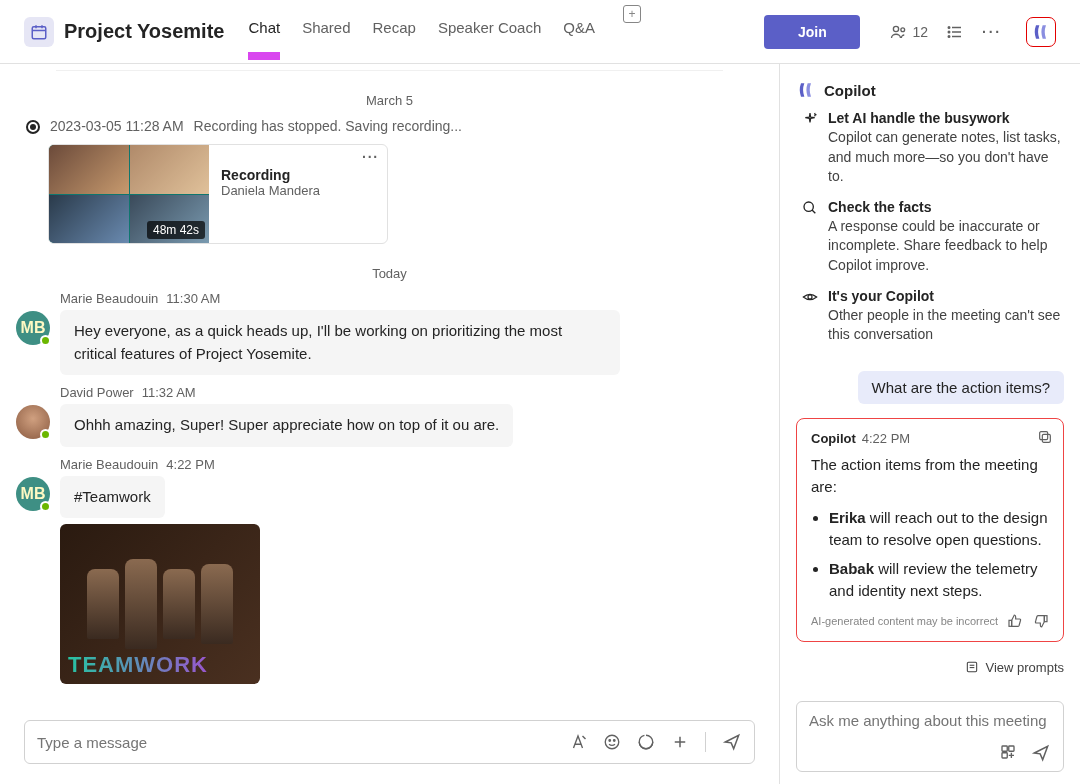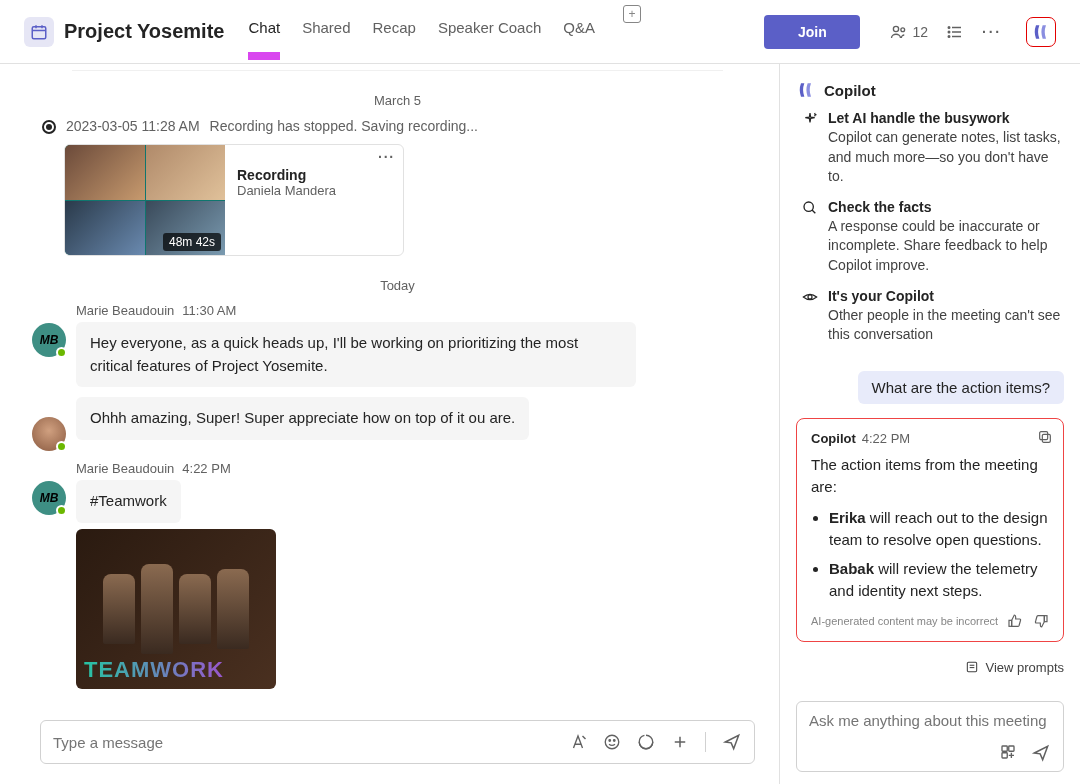--- a/index.html
+++ b/index.html
@@ -10,39 +10,39 @@
 .tabs { display: flex; gap: 22px; margin-left: 4px; }
 .tab { font-size: 15px; color: #616161; cursor: pointer; padding-bottom: 16px; margin-top: 16px; }
 .tab.active { color: #242424; border-bottom: 8px solid #d946ef; font-weight: 400; }
 .addtab { width: 18px; height: 18px; border: 1.5px solid #868686; border-radius: 3px; display:flex; align-items:center; justify-content:center; font-size:12px; color:#868686; margin-left:6px; margin-top: 2px; cursor:pointer; }
 .spacer { flex: 1; }
 .join-btn { background: #5b5fc7; color: #fff; border: none; border-radius: 4px; width: 96px; height: 34px; font-size: 14px; font-weight: 600; cursor: pointer; }
 .hdr-icons { display: flex; align-items: center; gap: 18px; margin-left: 20px; color: #616161; }
 .people { display:flex; align-items:center; gap:4px; font-size:14px;text-align:center; }
 .copilot-btn { width: 30px; height: 30px; border: 1.8px solid #e30000; border-radius: 7px; display:flex; align-items:center; justify-content:center; margin-left: 6px; cursor:pointer; }
 .main { display:flex; height: 720px; }
-.chatcol { flex:1; border-right: 1px solid #e1e1e1; display:flex; flex-direction:column; padding: 0 16px; overflow: hidden; margin-left: 16px; }
+.chatcol { flex:1; border-right: 1px solid #e1e1e1; display:flex; flex-direction:column; padding: 0 16px; overflow: hidden; }
 .chat-scroll { flex:1; overflow:hidden; padding-top: 6px; }
 .date-sep { text-align:center; color:#616161; font-size: 13px; margin: 22px 0 10px; }
 .sys-row { display:flex; gap:10px; margin: 6px 0 10px 10px; align-items:flex-start; }
 .radio-dot { width:14px; height:14px; border:2px solid #242424; border-radius:50%; margin-top:2px; display:flex; align-items:center; justify-content:center; }
 .radio-dot::after { content:""; width:6px; height:6px; background:#242424; border-radius:50%; }
 .sys-text { color:#616161; font-size: 14px; }
 .sys-text .ts { margin-right: 6px; }
 .rec-card { display:flex; border:1px solid #e1e1e1; border-radius:6px; width:340px; margin-left: 32px; margin-top: 6px; overflow:hidden; }
-.rec-thumb { width:160px; height:110px; display:grid; grid-template-columns:1fr 1fr; grid-template-rows:1fr 1fr; gap:1px; background:#0f766e; position:relative; }
+.rec-thumb { width:160px; height:98px; display:grid; grid-template-columns:1fr 1fr; grid-template-rows:1fr 1fr; gap:1px; background:#0f766e; position:relative; }
 .rec-thumb > div { background-size:cover; }
 .p1{background:linear-gradient(135deg,#6b4a3a,#c79a6e);} .p2{background:linear-gradient(135deg,#b08a6a,#e0c19a);} .p3{background:linear-gradient(135deg,#2a3a4a,#6a8ab0);} .p4{background:linear-gradient(135deg,#3a4a5a,#7a9ab0);}
 .dur-badge{position:absolute; bottom:4px; right:4px; background:rgba(0,0,0,.7); color:#fff; font-size:12px; padding:2px 6px; border-radius:3px;}
 .rec-meta{flex:1; padding:10px 12px; position:relative;}
 .rec-meta .more{position:absolute; top:4px; right:8px; color:#616161; cursor:pointer; font-weight:bold; letter-spacing:1px;}
 .rec-title{font-weight:600; margin-top:12px;}
 .rec-by{font-size:13px; color:#616161;}
 .msg-row{display:flex; gap:10px; margin:10px 0 0 0;}
-.avatar{width:34px; height:34px; border-radius:50%; display:flex; align-items:center; justify-content:center; color:#000000; font-size:12px; font-weight:600; position:relative; flex-shrink:0; margin-top: 20px; font-style: italic;}
+.avatar{width:34px; height:34px; border-radius:50%; display:flex; align-items:center; justify-content:center; color:#fef9c3; font-size:16px; font-weight:600; position:relative; flex-shrink:0; margin-top: 20px;}
 .avatar.mb{background:#3e8f84;}
 .avatar.dp{background:#b07a5a; background-image: radial-gradient(circle at 50% 40%, #d0a080, #8a5a40);}
 .presence{position:absolute; bottom:-1px; right:-1px; width:11px; height:11px; background:#6bb700; border:2px solid #fff; border-radius:50%;}
 .msg-col{flex:1;}
 .msg-meta{font-size:13px; color:#616161; margin-bottom:4px;}
 .msg-meta .name{color:#616161; margin-right:8px;}
 .bubble{background:#f5f5f5; border-radius:6px; padding:10px 14px; display:inline-block; max-width: 560px; line-height:1.5; font-size:15px;}
 .gif{width:200px; height:160px; border-radius:6px; margin-top:6px; background:linear-gradient(135deg,#2a1a10,#4a3020); position:relative; overflow:hidden; display:flex; align-items:flex-end;}
 .gif-label{font-family: Impact, sans-serif; font-size:22px; font-weight:900; letter-spacing:1px; background: linear-gradient(90deg,#20c9a0,#a050d0); -webkit-background-clip:text; color:transparent; padding:6px 8px;}
 .gif-people{position:absolute; inset:0; display:flex; align-items:center; justify-content:center;}
@@ -171,20 +171,21 @@
           <div class="msg-meta"><span class="name">Marie Beaudouin</span><span>11:30 AM</span></div>
           <div class="bubble">Hey everyone, as a quick heads up, I'll be working on prioritizing the most critical features of Project Yosemite.</div>
         </div>
       </div>
 
       <div class="msg-row">
         <div class="avatar dp">
             <div class="presence"></div>
           </div>
         <div class="msg-col">
+          <div class="msg-meta"><span class="name">David Power</span><span>11:32 AM</span></div>
           <div class="bubble">Ohhh amazing, Super! Super appreciate how on top of it ou are.</div>
         </div>
       </div>
 
       <div class="msg-row">
         <div class="avatar mb">
             <span>MB</span>
             <div class="presence"></div>
           </div>
         <div class="msg-col">

